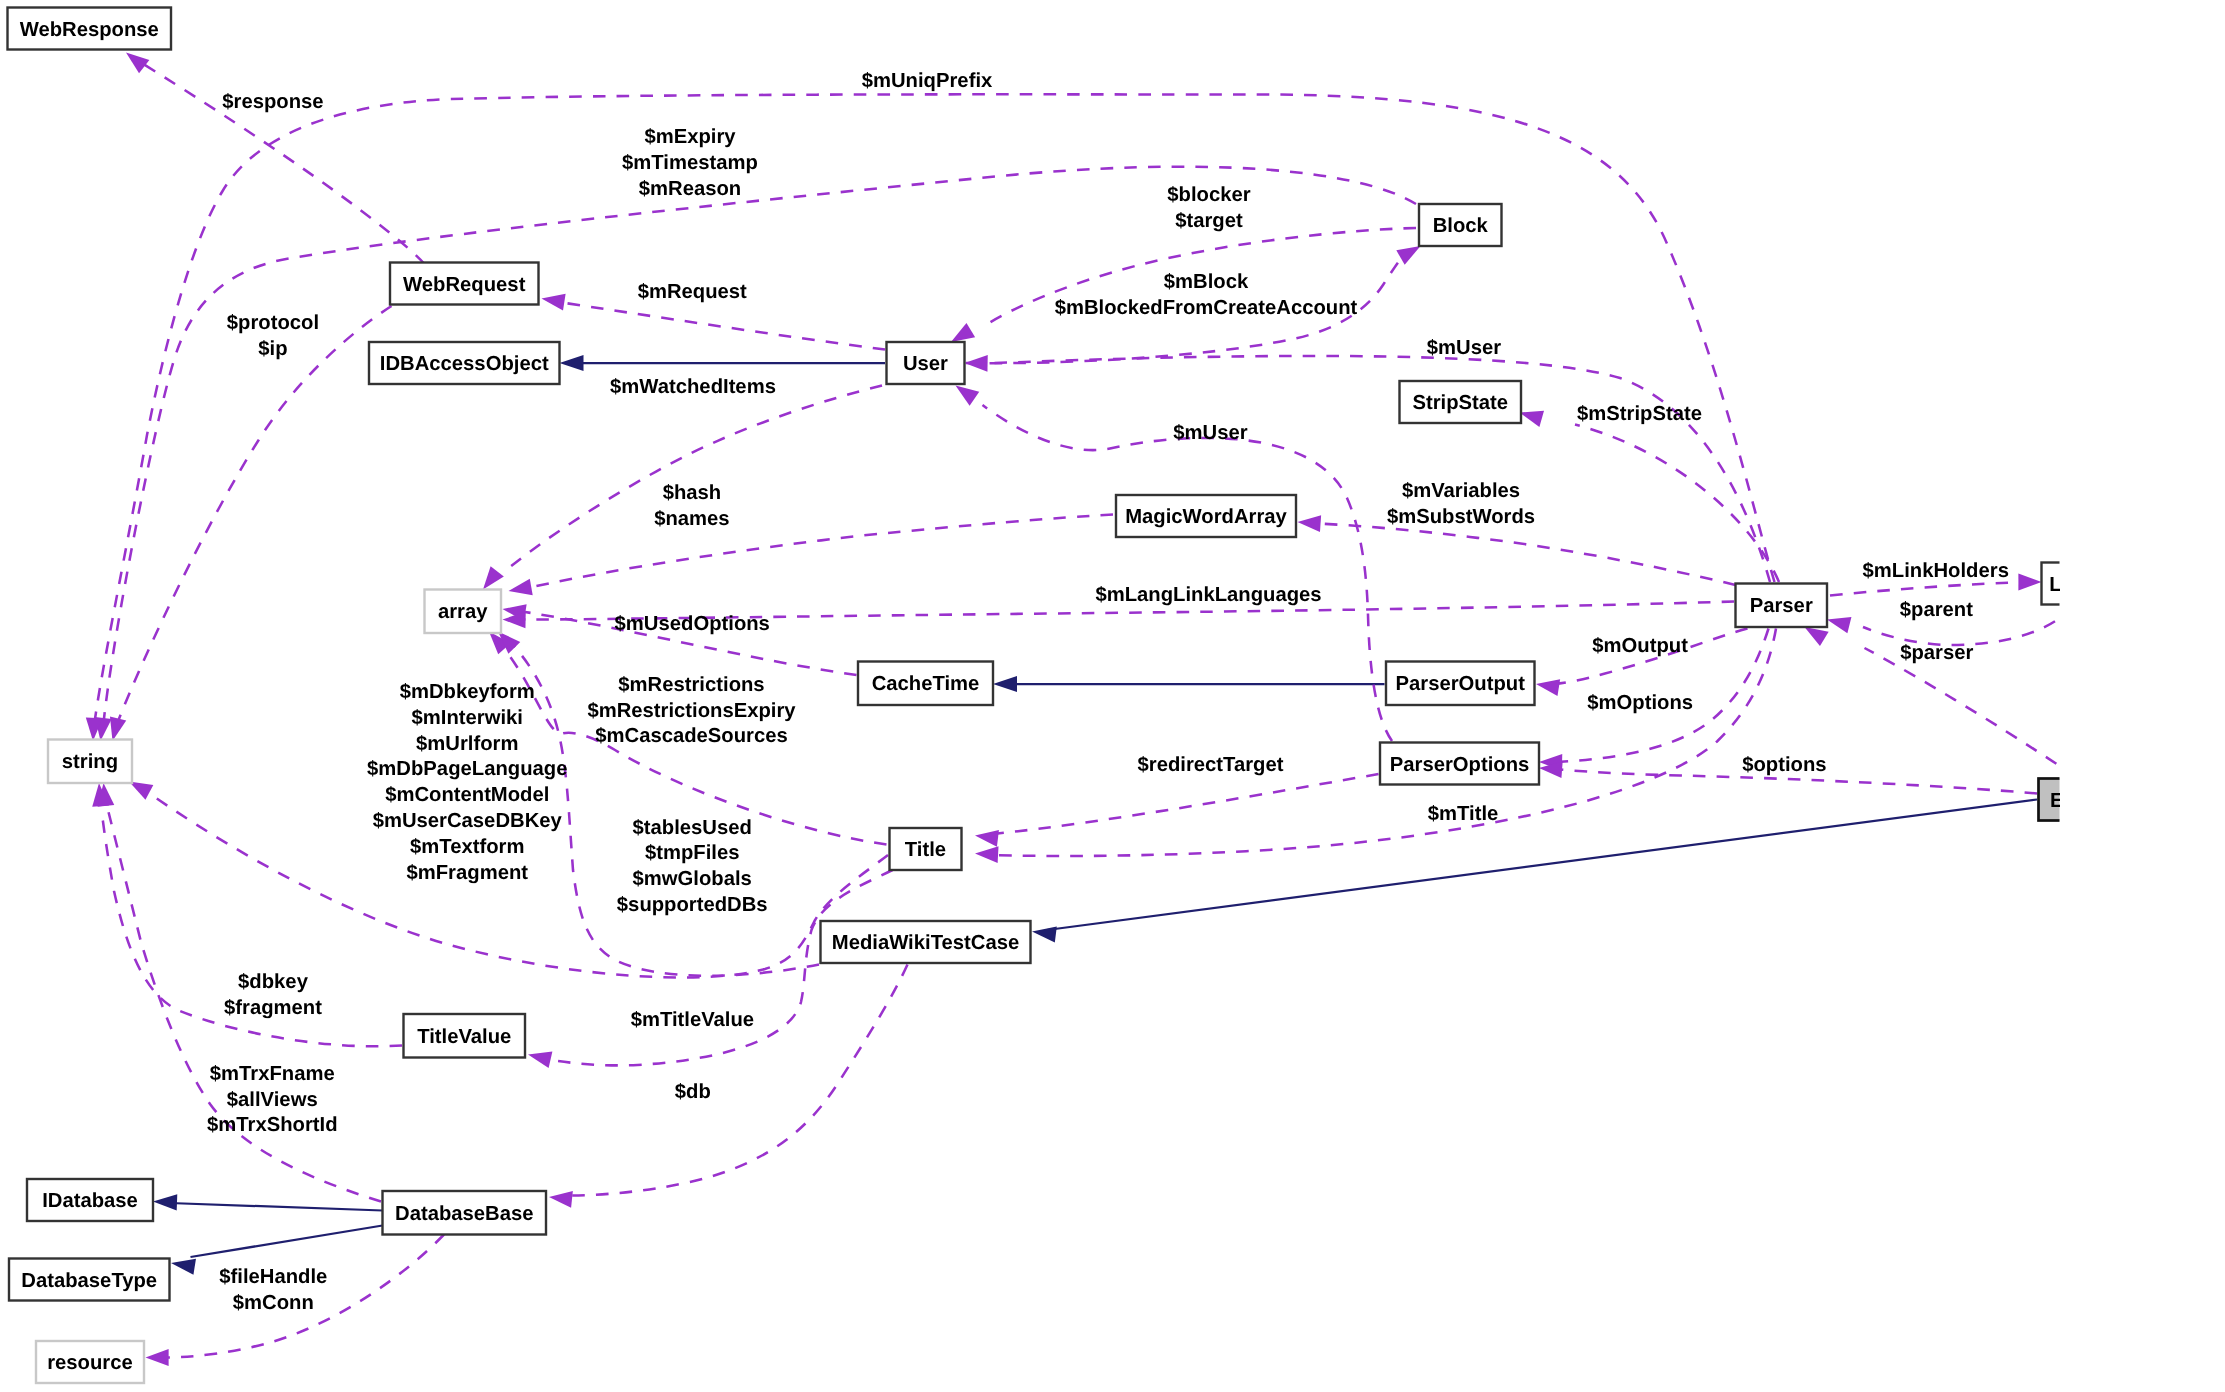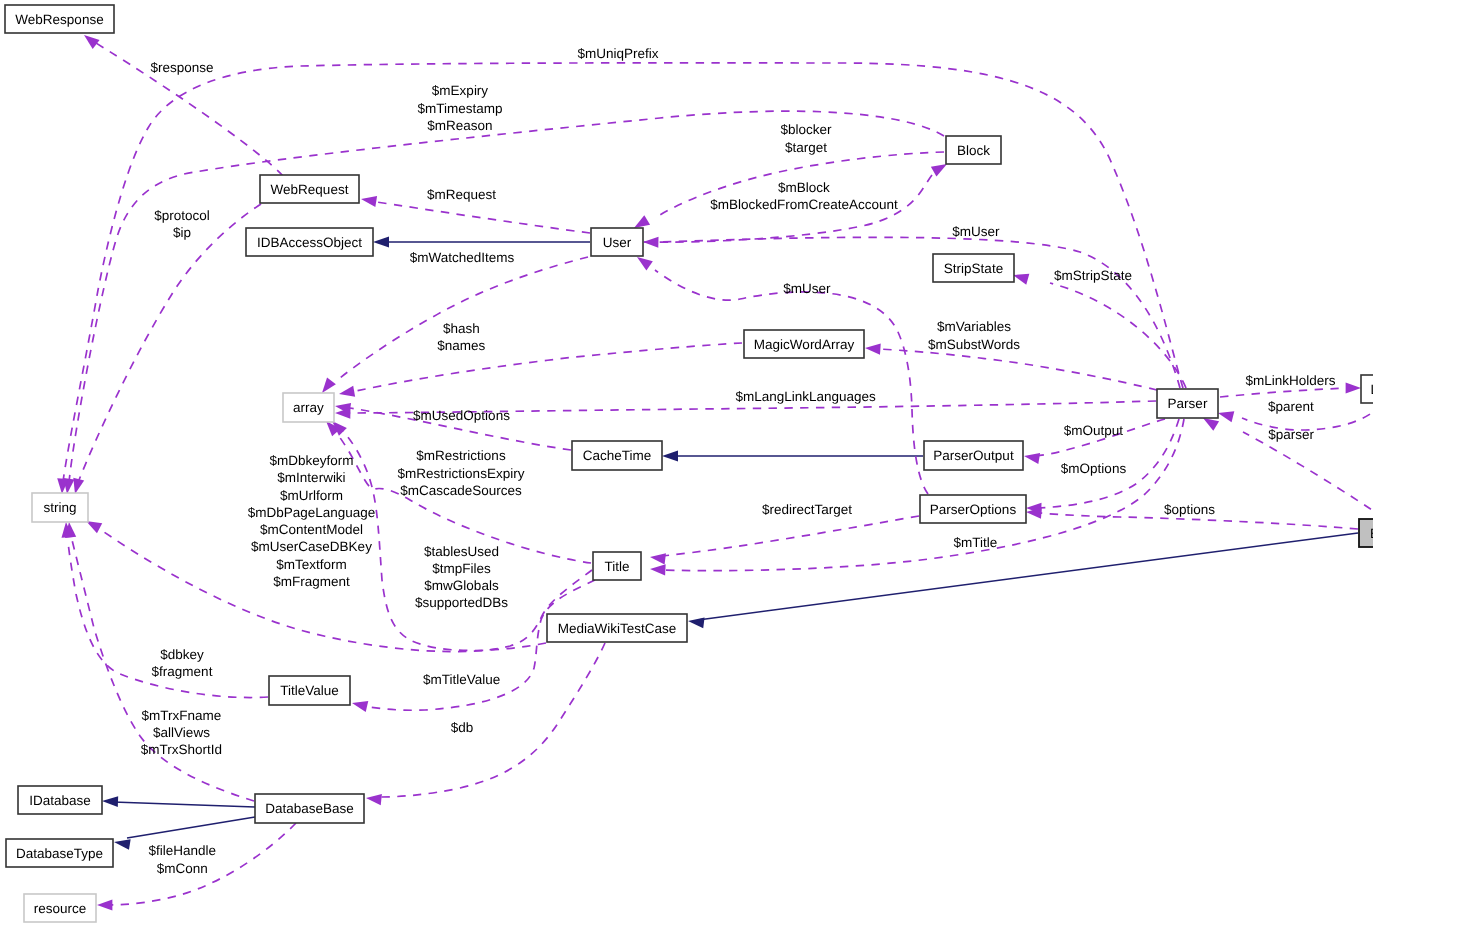--- a/index.html
+++ b/index.html
@@ -1,18 +1,18 @@
 <!DOCTYPE html>
 <html><head>
 <meta charset="utf-8">
 <title>ExtraParserTest Collaboration Diagram</title>
 <style>
   html,body{margin:0;padding:0;background:#ffffff;}
   #diagram{position:relative;width:1373px;height:928px;background:#ffffff;overflow:hidden;
-           font-family:"Liberation Sans",sans-serif;}
+           font-family:"Liberation Sans",sans-serif;font-weight:bold;}
   svg#graph{position:absolute;left:0;top:0;display:block;}
   .nbox{stroke-width:1.6;}
   .nbox.class{fill:#ffffff;stroke:#333333;}
   .nbox.builtin{fill:#ffffff;stroke:#c8c8c8;}
   .nbox.current{fill:#c0c0c0;stroke:#111111;stroke-width:1.8;}
   .nlabel{font-family:"Liberation Sans",sans-serif;font-size:13.5px;fill:#000000;text-anchor:middle;
     -webkit-font-smoothing:antialiased;text-rendering:geometricPrecision;
     transform:translateZ(0);}
   .e-usage{fill:none;stroke:#9a32cd;stroke-width:1.7;stroke-dasharray:8.4 7.4;}
   .e-inheritance{fill:none;stroke:#1f1f6e;stroke-width:1.5;}

